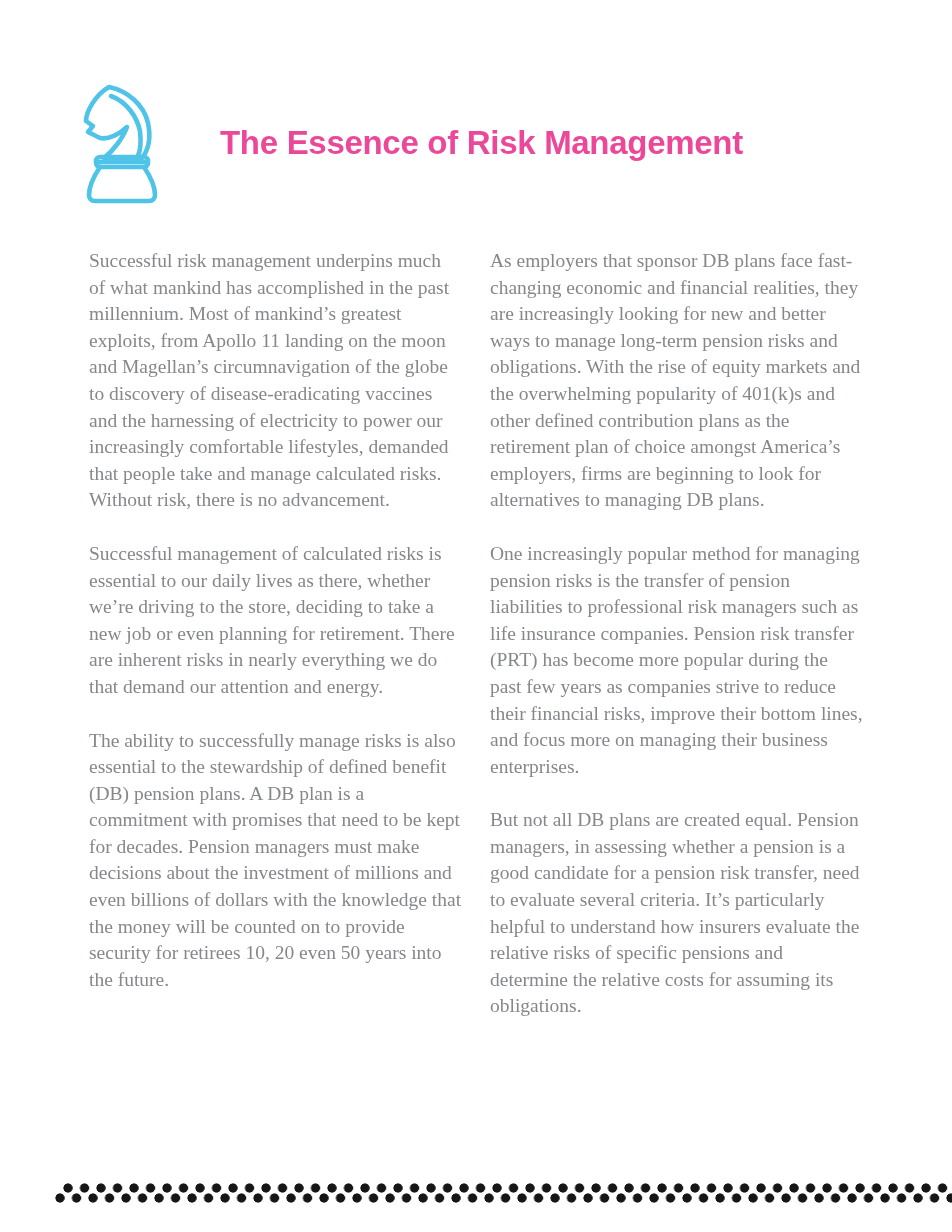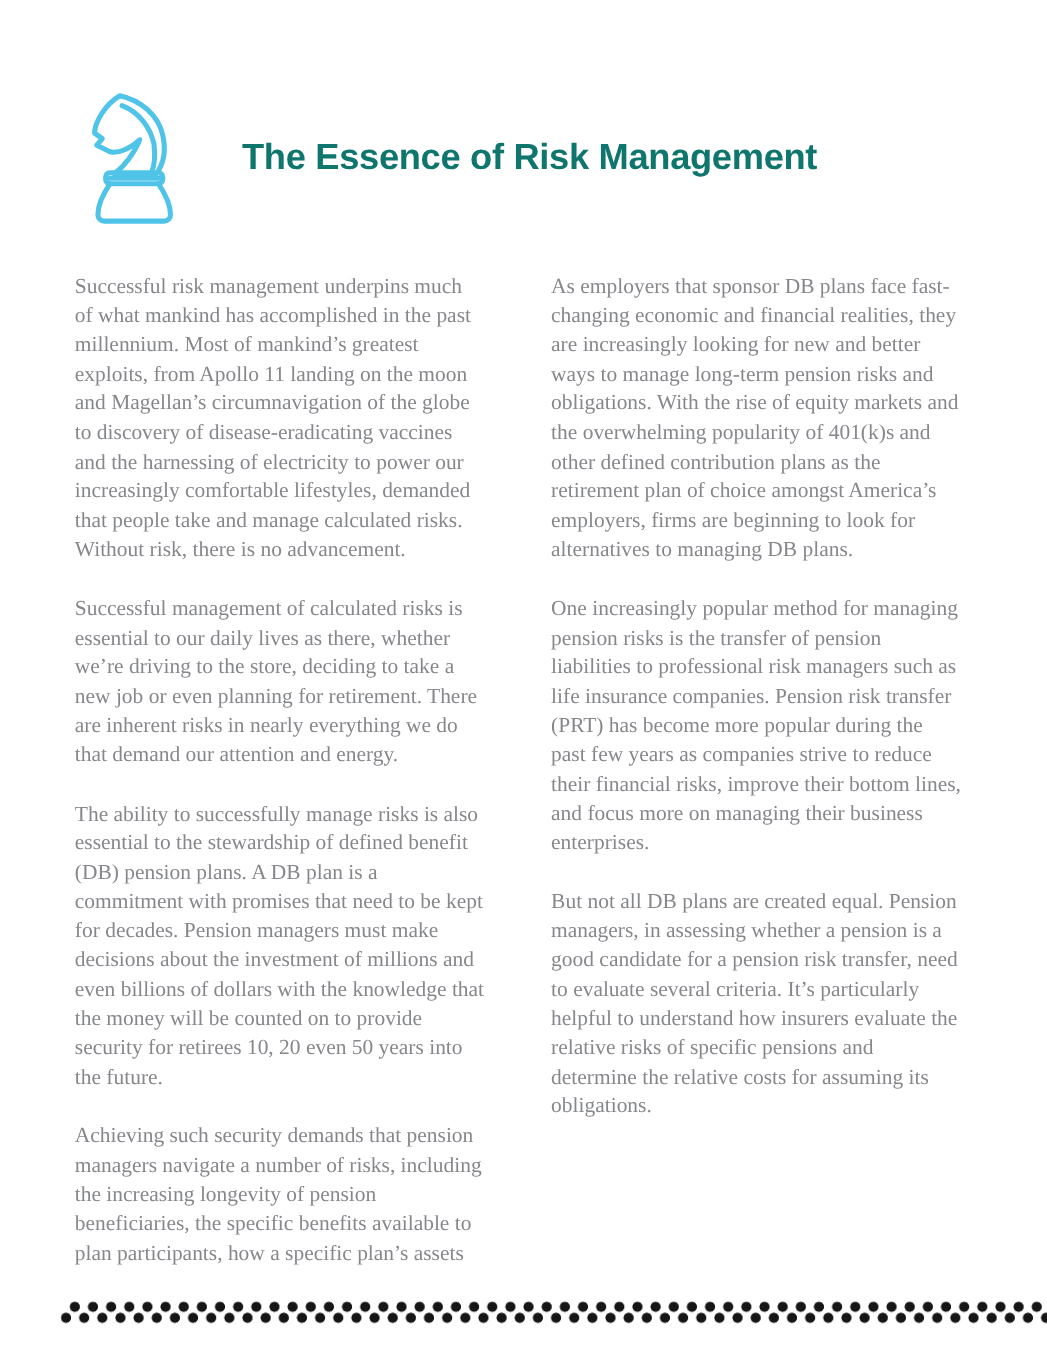--- a/index.html
+++ b/index.html
@@ -25,31 +25,31 @@
   }
   .page-title {
     position: absolute;
     left: 220px;
     top: 124px;
     margin: 0;
     font-family: "Liberation Sans", sans-serif;
     font-weight: 700;
     font-size: 33px;
     letter-spacing: -0.3px;
-    color: #0f766e;
+    color: #ec4899;
     white-space: nowrap;
   }
   
   .columns {
     position: absolute;
-    left: 68px;
+    left: 89px;
     top: 248px;
     width: 787px;
     display: flex;
-    gap: 60px;
+    gap: 28px;
   }
   .column {
     width: 373px;
     flex: 0 0 373px;
   }
   .column p {
     margin: 0 0 27px 0;
     font-size: 19.5px;
     line-height: 26.6px;
     color: #85878b;
@@ -109,21 +109,20 @@
     </g>
   </svg>
 
   <h1 class="page-title">The Essence of Risk Management</h1>
 
   <div class="columns">
     <div class="column">
       <p>Successful risk management underpins much of what mankind has accomplished in the past millennium. Most of mankind’s greatest exploits, from Apollo 11 landing on the moon and Magellan’s circumnavigation of the globe to discovery of disease-eradicating vaccines and the harnessing of electricity to power our increasingly comfortable lifestyles, demanded that people take and manage calculated risks. Without risk, there is no advancement.</p>
       <p>Successful management of calculated risks is essential to our daily lives as there, whether we’re driving to the store, deciding to take a new job or even planning for retirement. There are inherent risks in nearly everything we do that demand our attention and energy.</p>
       <p>The ability to successfully manage risks is also essential to the stewardship of defined benefit (DB) pension plans. A DB plan is a commitment with promises that need to be kept for decades. Pension managers must make decisions about the investment of millions and even billions of dollars with the knowledge that the money will be counted on to provide security for retirees 10, 20 even 50 years into the future.</p>
-      <p>Achieving such security demands that pension managers navigate a number of risks, including the increasing longevity of pension beneficiaries, the specific benefits available to plan participants, how a specific plan’s assets</p>
     </div>
     <div class="column">
       <p>As employers that sponsor DB plans face fast-changing economic and financial realities, they are increasingly looking for new and better ways to manage long-term pension risks and obligations. With the rise of equity markets and the overwhelming popularity of 401(k)s and other defined contribution plans as the retirement plan of choice amongst America’s employers, firms are beginning to look for alternatives to managing DB plans.</p>
       <p>One increasingly popular method for managing pension risks is the transfer of pension liabilities to professional risk managers such as life insurance companies. Pension risk transfer (PRT) has become more popular during the past few years as companies strive to reduce their financial risks, improve their bottom lines, and focus more on managing their business enterprises.</p>
       <p>But not all DB plans are created equal. Pension managers, in assessing whether a pension is a good candidate for a pension risk transfer, need to evaluate several criteria. It’s particularly helpful to understand how insurers evaluate the relative risks of specific pensions and determine the relative costs for assuming its obligations.</p>
     </div>
   </div>
 
   <div class="dotted-divider">
     <div class="dot-row top"></div>

